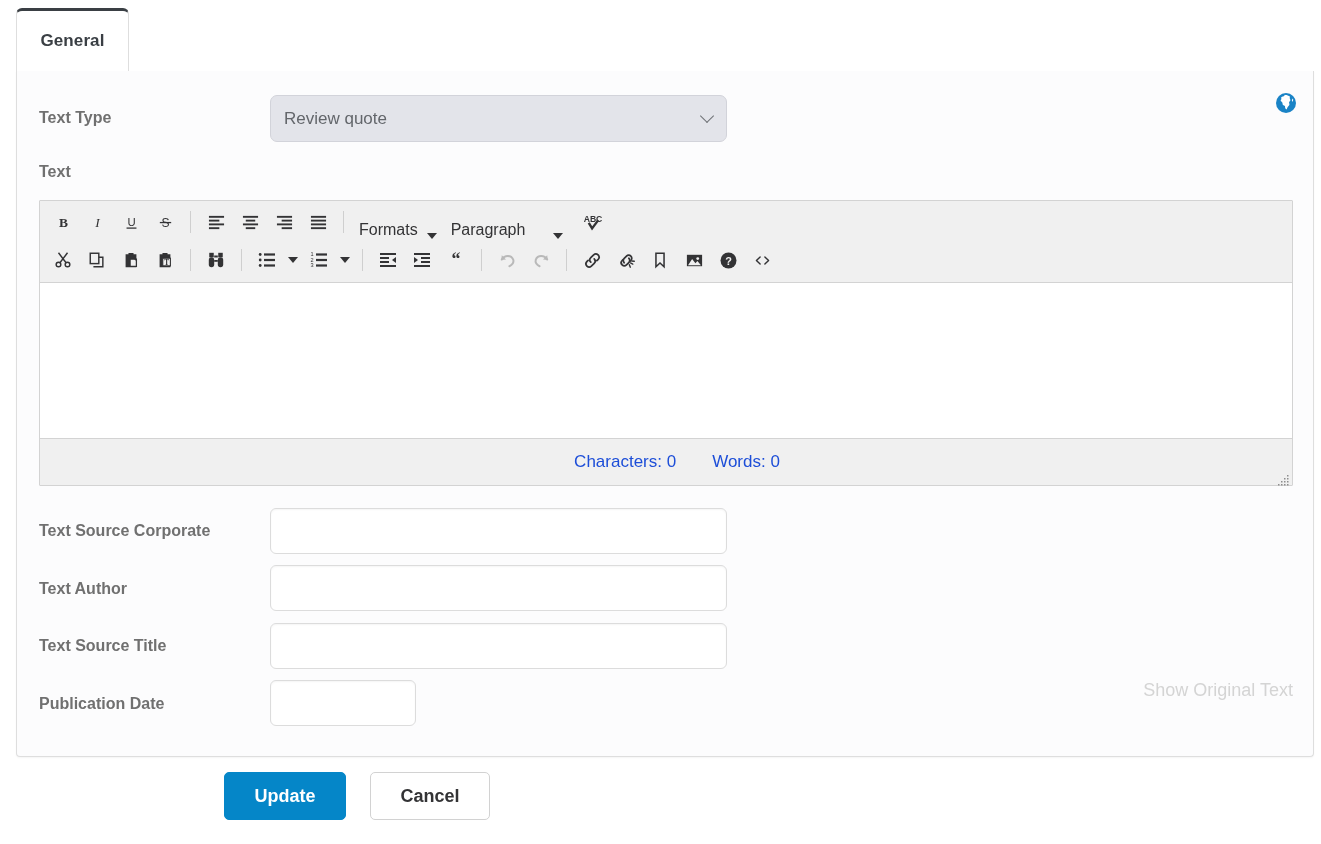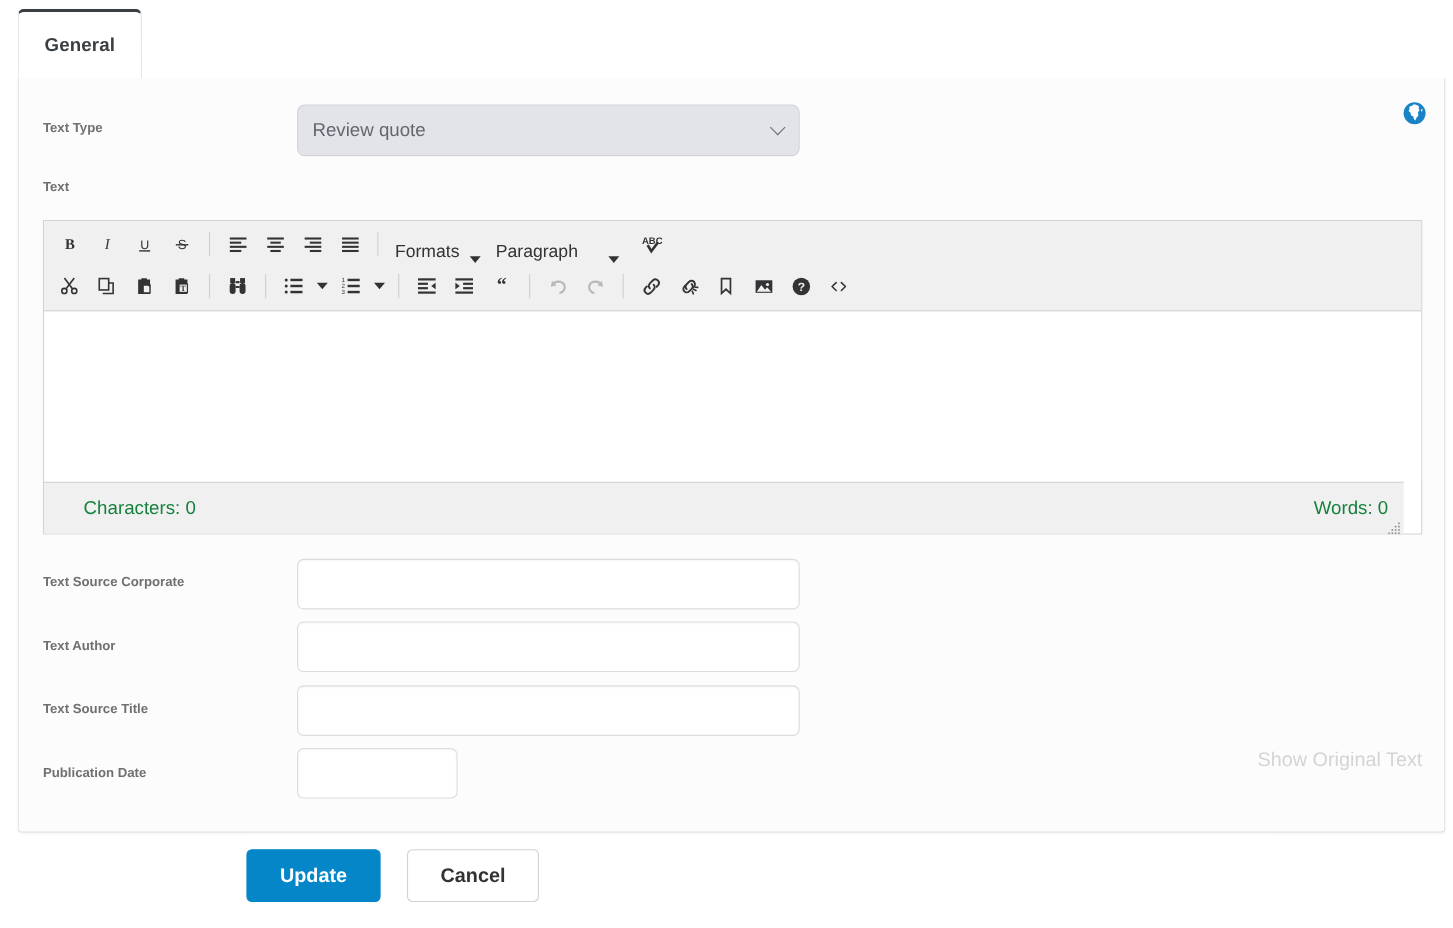--- a/index.html
+++ b/index.html
@@ -62,21 +62,21 @@
     background: #fcfcfd;
     border: 1px solid #dedede;
     border-top: none;
     border-radius: 0 0 4px 4px;
     box-shadow: 0 1px 2px rgba(0,0,0,0.045);
   }
 
   
   .label {
     position: absolute;
-    font-size: 12px;
+    font-size: 16px;
     font-weight: bold;
     color: #707070;
     white-space: nowrap;
   }
 
   
   .select-wrap {
     position: absolute;
     left: 253px;
     top: 24px;
@@ -197,30 +197,30 @@
   .editor-body {
     position: absolute;
     left: 0; right: 0;
     top: 86px;
     bottom: 47px;
     background: #ffffff;
     cursor: text;
   }
   .editor-status {
     position: absolute;
-    left: 0; right: 16px; bottom: 0;
+    left: 0; right: 0; bottom: 0;
     height: 47px;
     background: #f0f0f0;
     border-top: 1px solid #d3d3d3;
     display: flex;
     align-items: center;
-    justify-content: space-between;
+    justify-content: center;
     padding-right: 14px;
     font-size: 17px;
-    color: #15803d;
+    color: #1d4ed8;
   }
   .editor-status span { margin-left: 36px; }
   .resize-grip {
     position: absolute;
     right: 2px; bottom: 2px;
     width: 12px; height: 12px;
     cursor: nwse-resize;
   }
 
   

